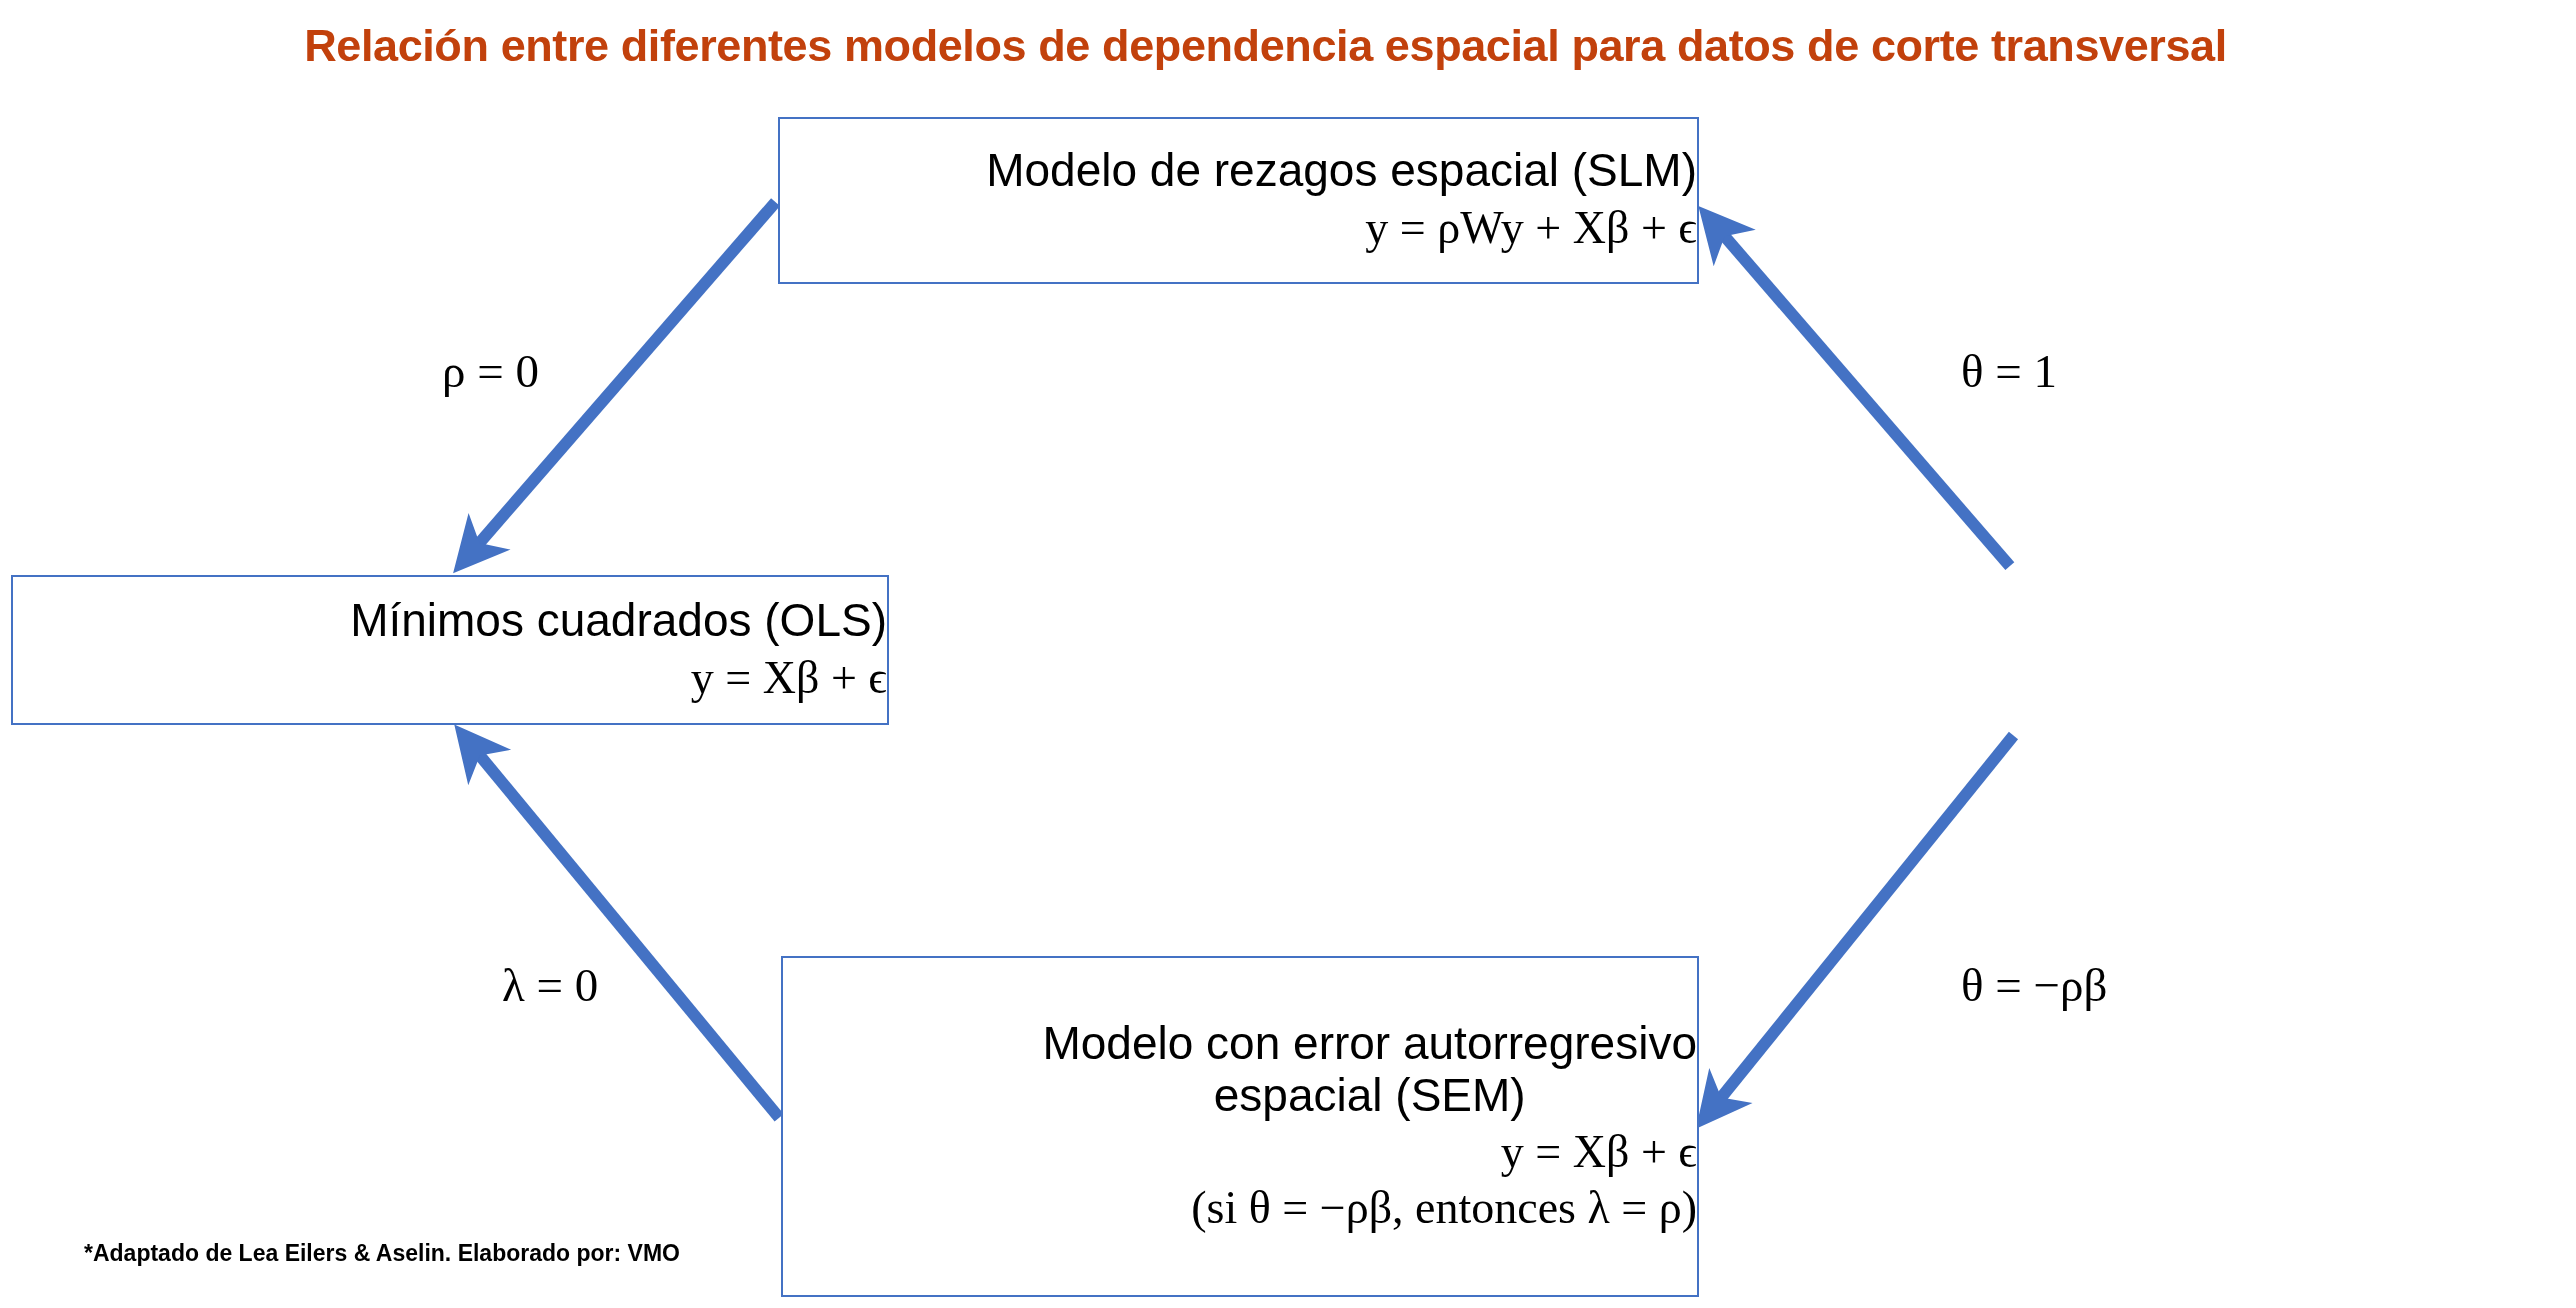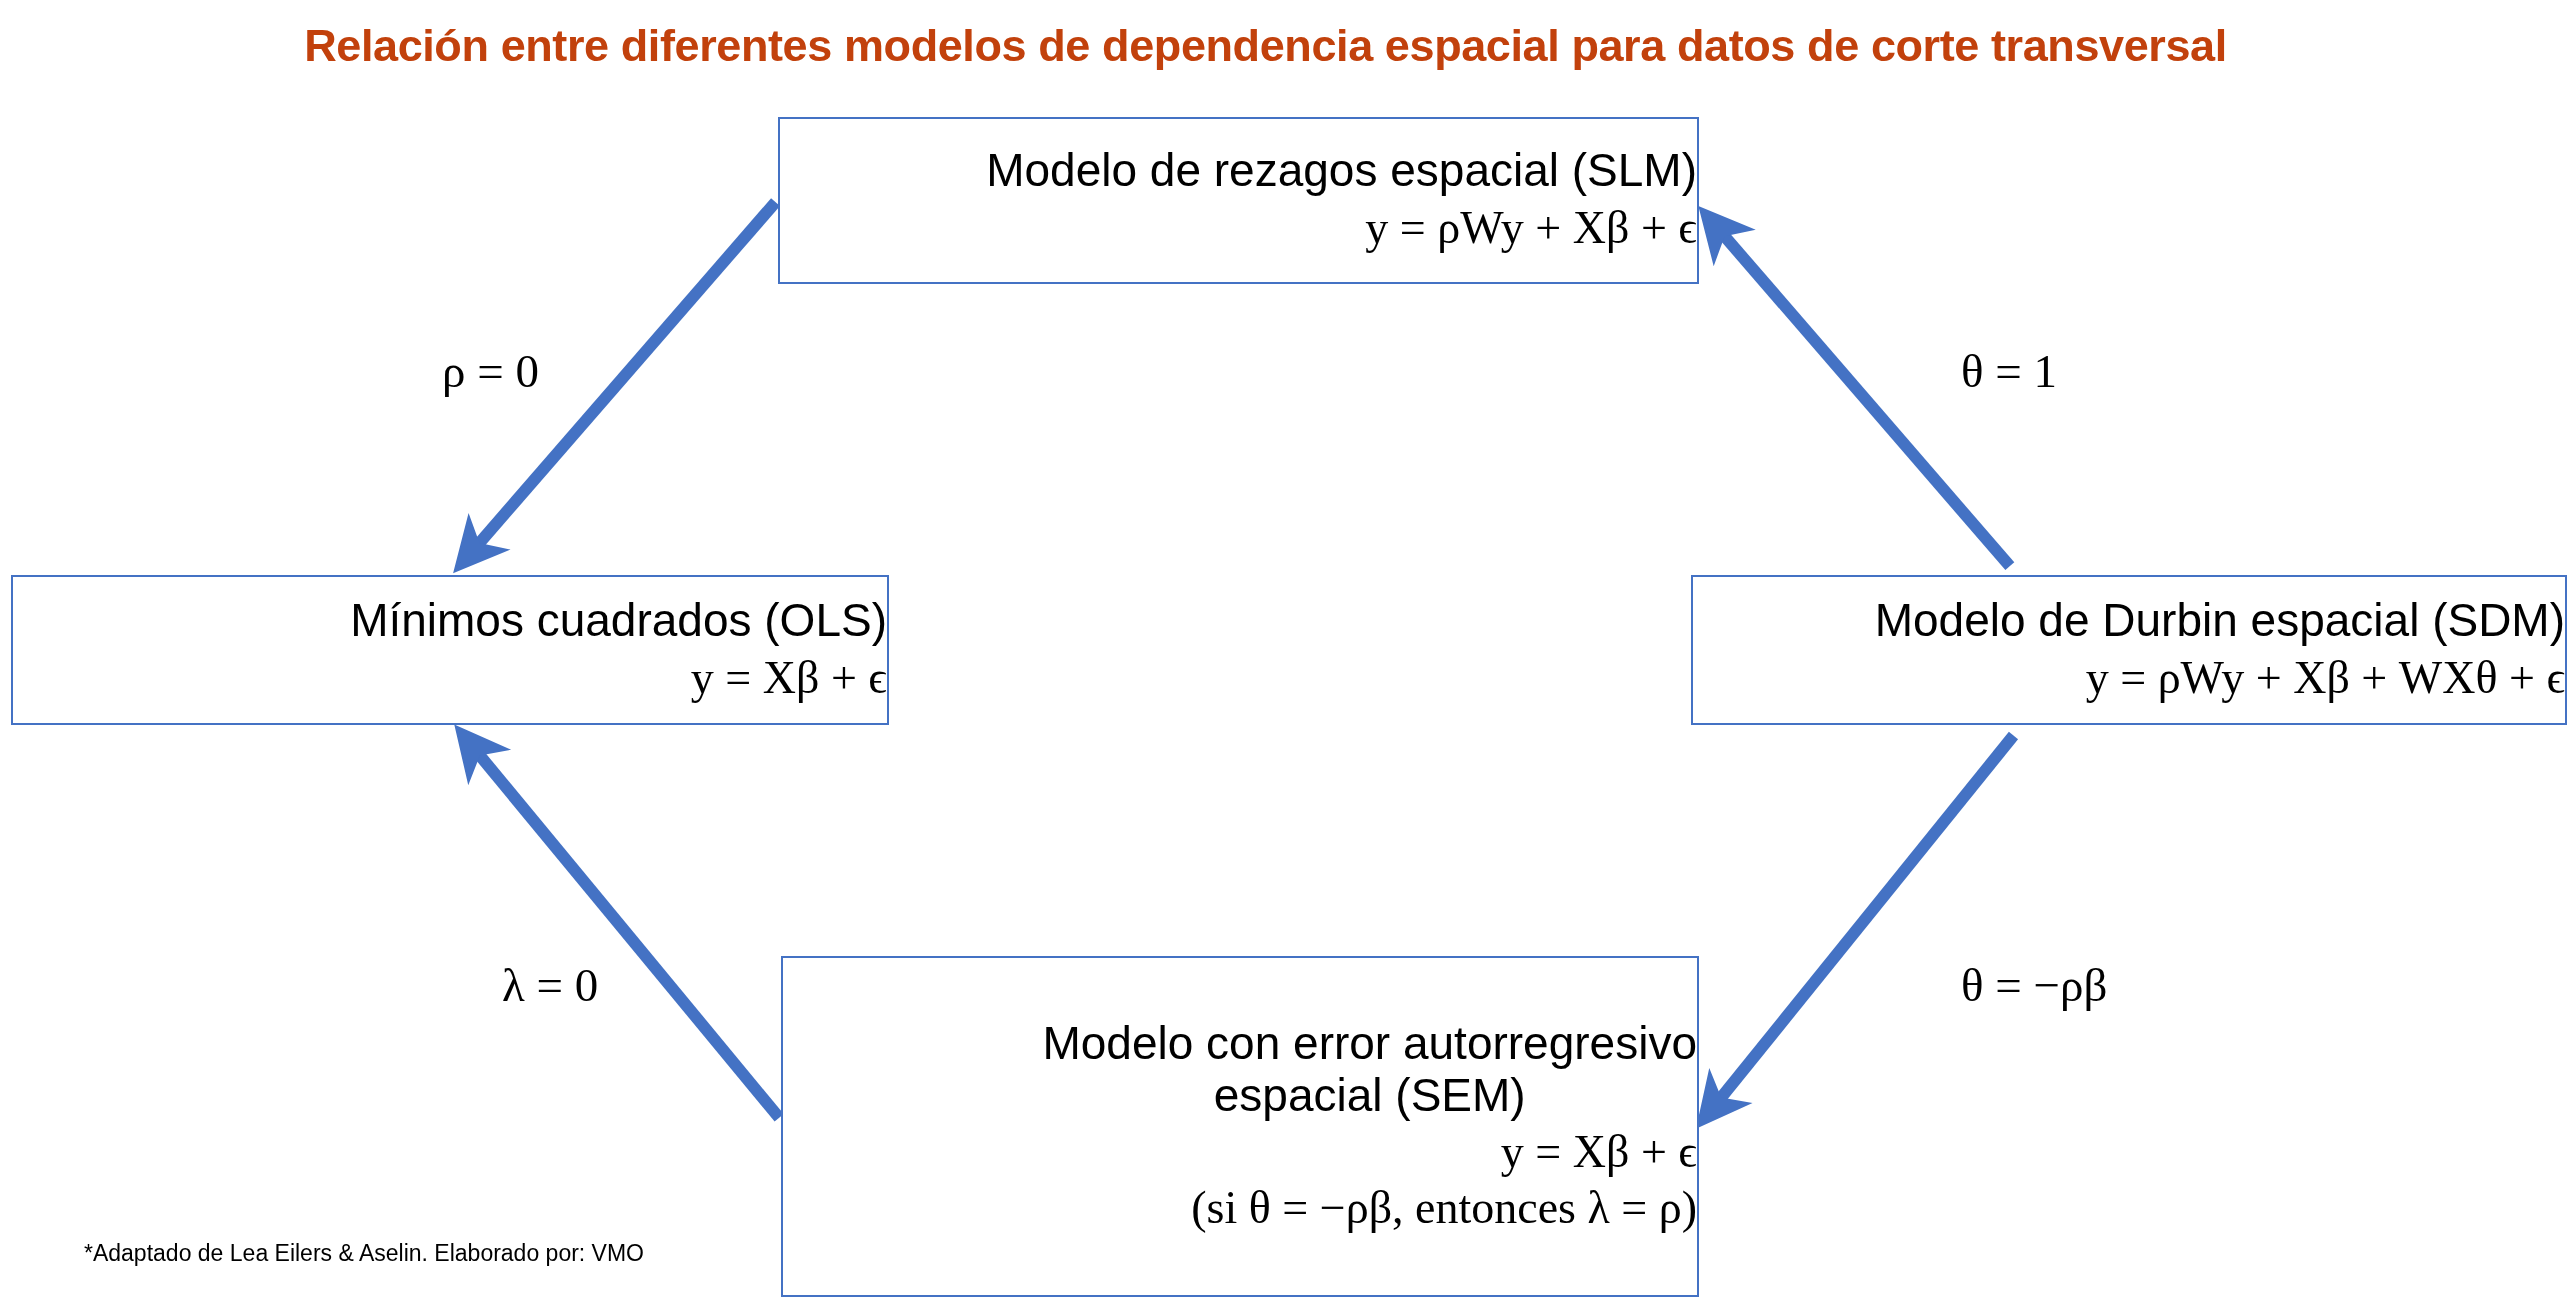--- a/index.html
+++ b/index.html
@@ -93,21 +93,21 @@
   #lbl-theta { left: 1961px; top: 344px; }
   #lbl-lam   { left: 502px;  top: 958px; }
   #lbl-trb   { left: 1961px; top: 958px; }
 
   
   #footnote {
     position: absolute;
     left: 84px;
     top: 1240px;
     font-family: "Liberation Sans", sans-serif;
-    font-weight: normal;
+    font-weight: bold;
     font-size: 23px;
     color: #000000;
     white-space: nowrap;
     z-index: 4;
   }
 </style>
 </head>
 <body>
 
 <div id="canvas">
@@ -133,24 +133,20 @@
   <div id="box-slm" class="node-box">
     <div class="node-title">Modelo de rezagos espacial (SLM)</div>
     <div class="node-eq">y = ρWy + Xβ + ϵ</div>
   </div>
 
   <div id="box-ols" class="node-box">
     <div class="node-title">Mínimos cuadrados (OLS)</div>
     <div class="node-eq">y = Xβ + ϵ</div>
   </div>
 
-  <div id="box-sdm" class="node-box">
-    <div class="node-title">Modelo de Durbin espacial (SDM)</div>
-    <div class="node-eq">y = ρWy + Xβ + WXθ + ϵ</div>
-  </div>
 
   <div id="box-sem" class="node-box">
     <div class="node-title">Modelo con error autorregresivo
 espacial (SEM)</div>
     <div class="node-eq">y = Xβ + ϵ</div>
     <div class="node-eq">(si θ = −ρβ, entonces λ = ρ)</div>
   </div>
 
   <div id="lbl-rho" class="edge-label">ρ = 0</div>
   <div id="lbl-theta" class="edge-label">θ = 1</div>

